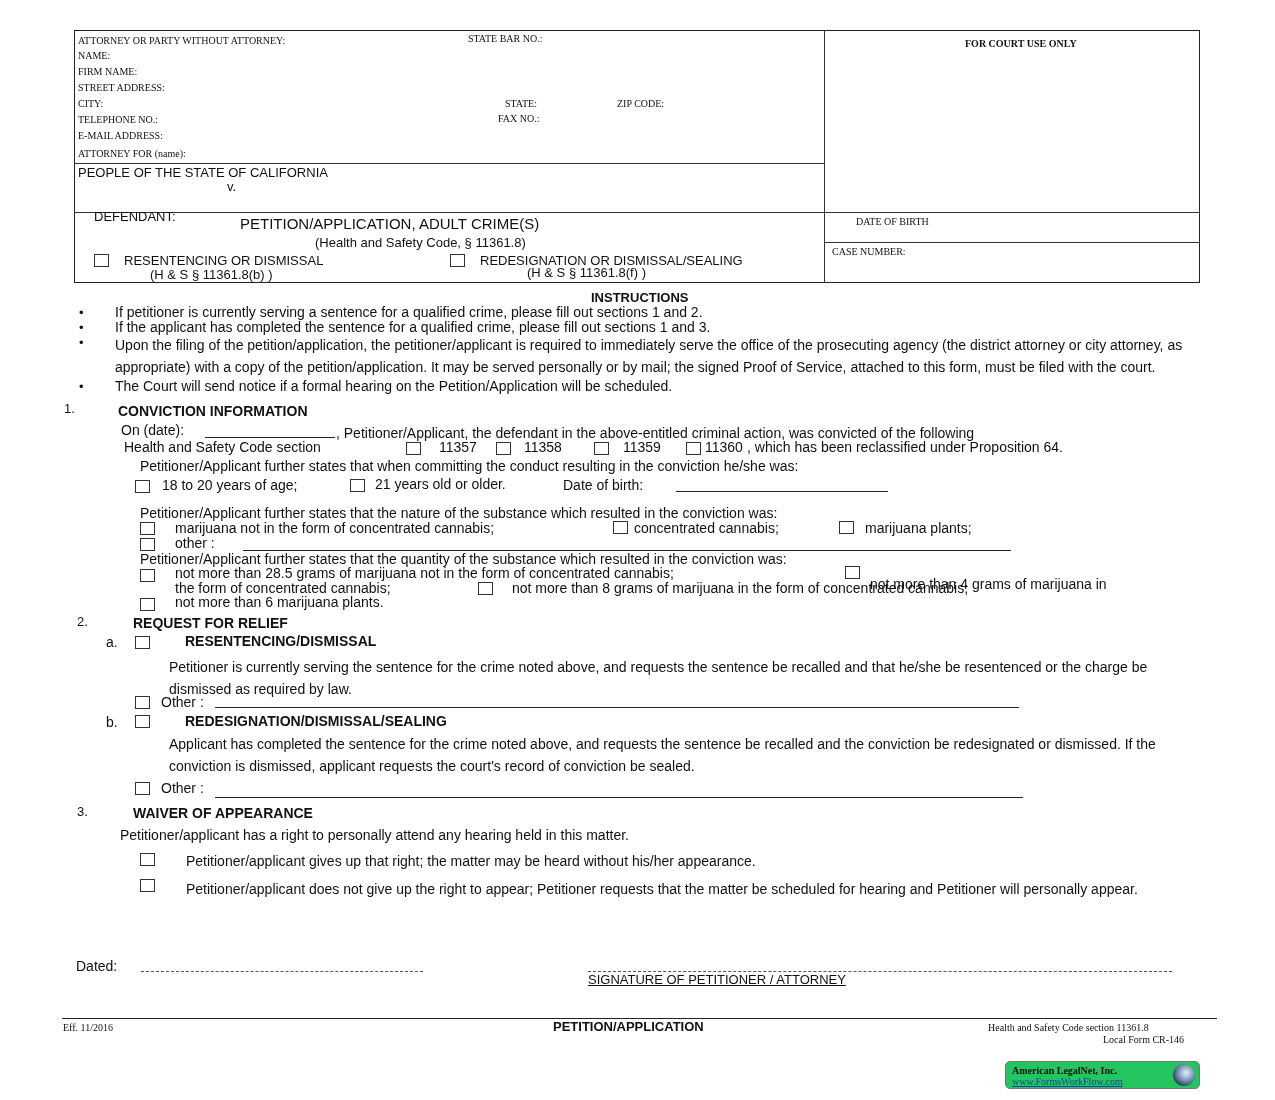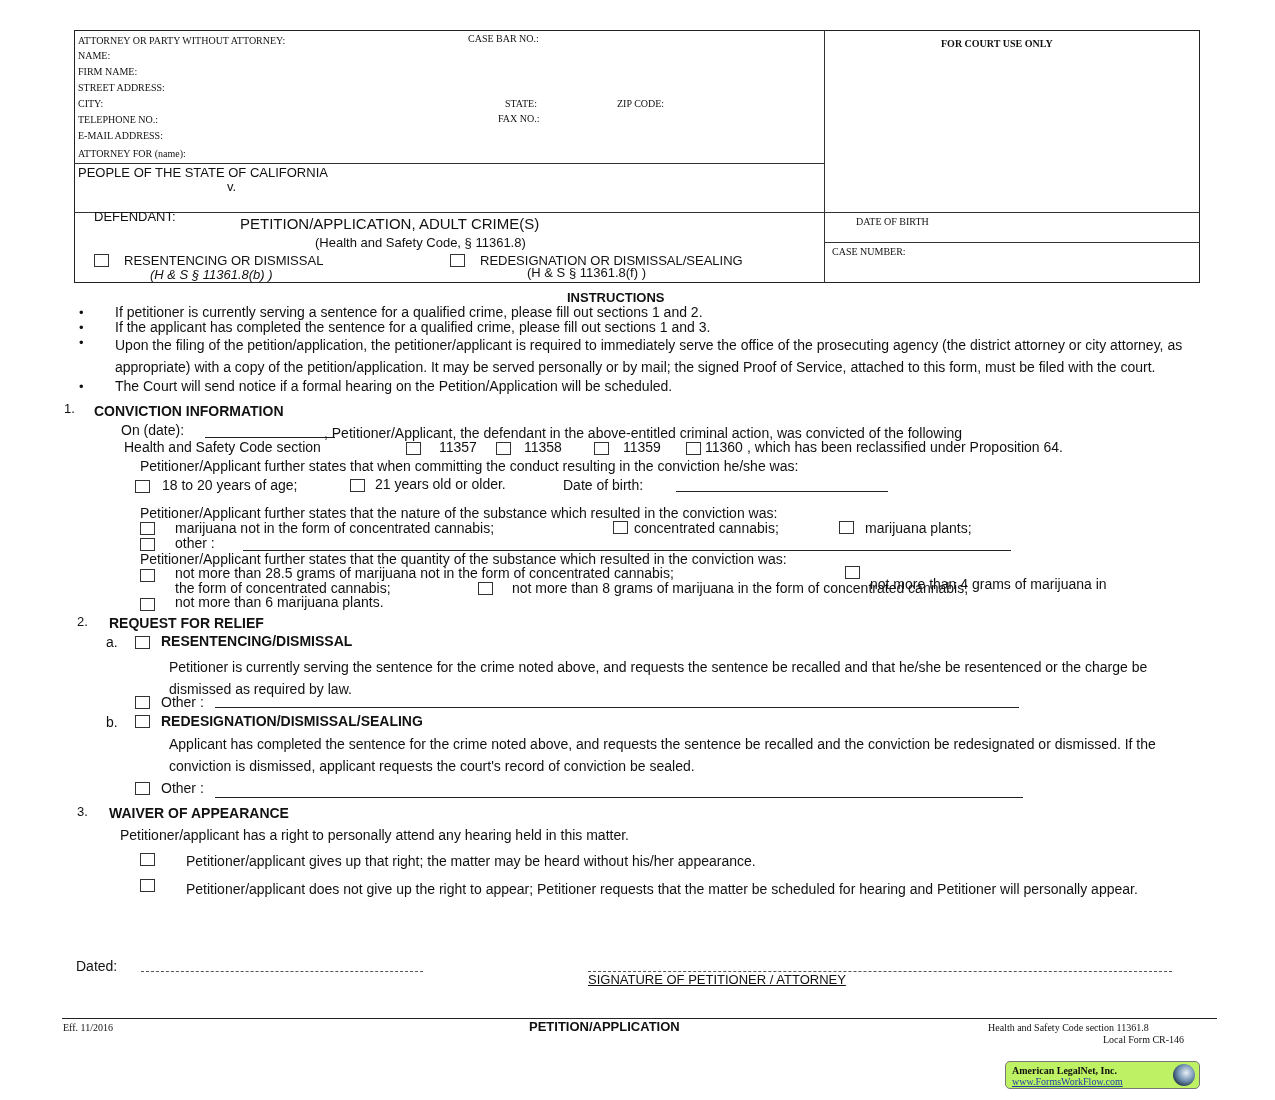--- a/index.html
+++ b/index.html
@@ -3,44 +3,44 @@
 <meta charset="utf-8">
 <style>
   html, body { margin: 0; padding: 0; background: #ffffff; }
   body { width: 1275px; height: 1100px; position: relative; overflow: hidden;
          font-family: "Liberation Sans", sans-serif; color: #111; }
   .abs { position: absolute; white-space: nowrap; }
   .t9 { font-size: 10px; font-family: Liberation Serif, serif; }
   .t13 { font-size: 13px; }
   .t14 { font-size: 14px; }
   .t15 { font-size: 15px; }
-  .b { font-weight: bold; }
+  .b { font-weight: bold; margin-left: 24px; }
   .box { position: absolute; border: 1px solid #222; box-sizing: border-box; }
   .hline { position: absolute; height: 0; border-top: 1px solid #333; }
   .vline { position: absolute; width: 0; border-left: 1px solid #333; }
   .cb { position: absolute; width: 15px; height: 13px; border: 1px solid #333; box-sizing: border-box; background:#fff; cursor: pointer; }
   .uline { position: absolute; height: 0; border-top: 1px solid #222; }
   .dotline { position: absolute; height: 0; border-top: 1px dashed #555; }
   .para { position: absolute; font-size: 14px; line-height: 22px; white-space: normal; }
-  .logo { position: absolute; left: 1005px; top: 1061px; width: 195px; height: 28px; border: 1px solid #777; border-radius: 5px; box-sizing: border-box; background:#bef264; }
+  .logo { position: absolute; left: 1005px; top: 1061px; width: 195px; height: 28px; border: 1px solid #777; border-radius: 5px; box-sizing: border-box; background:#22c55e; }
   .logo .l1 { position:absolute; left:6px; top:3px; font-family: "Liberation Serif", serif; font-size: 10px; font-weight: bold; }
   .logo .l2 { position:absolute; left:6px; top:14px; font-family: "Liberation Serif", serif; font-size: 10px; color:#1a3fa8; text-decoration: underline; }
   .logo .globe { position:absolute; right:4px; top:2px; width:22px; height:22px; border-radius:50%; background: radial-gradient(circle at 60% 40%, #e8f0f8 0%, #6f8fb0 45%, #1d2e44 80%); }
 </style>
 </head>
 <body>
 
 <div class="box" style="left:74px; top:30px; width:1126px; height:253px;"></div>
 <div class="vline" style="left:824px; top:30px; height:253px;"></div>
 <div class="hline" style="left:74px; top:163px; width:750px;"></div>
 <div class="hline" style="left:74px; top:212px; width:1126px;"></div>
 <div class="hline" style="left:824px; top:242px; width:376px;"></div>
 
 <span class="abs t9" style="left:78px; top:35px;">ATTORNEY OR PARTY WITHOUT ATTORNEY:</span>
-<span class="abs t9" style="left:468px; top:33px;">CASE BAR NO.:</span>
+<span class="abs t9" style="left:468px; top:33px;">STATE BAR NO.:</span>
 <span class="abs t9" style="left:78px; top:50px;">NAME:</span>
 <span class="abs t9" style="left:78px; top:66px;">FIRM NAME:</span>
 <span class="abs t9" style="left:78px; top:82px;">STREET ADDRESS:</span>
 <span class="abs t9" style="left:78px; top:98px;">CITY:</span>
 <span class="abs t9" style="left:505px; top:98px;">STATE:</span>
 <span class="abs t9" style="left:617px; top:98px;">ZIP CODE:</span>
 <span class="abs t9" style="left:78px; top:114px;">TELEPHONE NO.:</span>
 <span class="abs t9" style="left:498px; top:113px;">FAX NO.:</span>
 <span class="abs t9" style="left:78px; top:130px;">E-MAIL ADDRESS:</span>
 <span class="abs t9" style="left:78px; top:148px;">ATTORNEY FOR (name):</span>
@@ -51,41 +51,41 @@
 <span class="abs t13" style="left:227px; top:179px;">v.</span>
 <span class="abs t13" style="left:78px; top:209px;margin-left:16px;">DEFENDANT:</span>
 
 <span class="abs t9" style="left:832px; top:216px;padding-left:24px;">DATE OF BIRTH</span>
 <span class="abs t9" style="left:832px; top:246px;">CASE NUMBER:</span>
 
 <span class="abs t15" style="left:240px; top:215px;">PETITION/APPLICATION, ADULT CRIME(S)</span>
 <span class="abs t13" style="left:315px; top:235px;">(Health and Safety Code, § 11361.8)</span>
 <div class="cb" style="left:94px; top:254px;"></div>
 <span class="abs t13" style="left:124px; top:253px;">RESENTENCING OR DISMISSAL</span>
-<span class="abs t13" style="left:150px; top:267px;font-style:italic;">(H &amp; S § 11361.8(b) )</span>
+<span class="abs t13" style="left:150px; top:267px;">(H &amp; S § 11361.8(b) )</span>
 <div class="cb" style="left:450px; top:254px;"></div>
 <span class="abs t13" style="left:480px; top:253px;">REDESIGNATION OR DISMISSAL/SEALING</span>
 <span class="abs t13" style="left:527px; top:265px;">(H &amp; S § 11361.8(f) )</span>
 
 <span class="abs t13 b" style="left:567px; top:290px;">INSTRUCTIONS</span>
 <span class="abs t13" style="left:79px; top:305px;">•</span>
 <span class="abs t14" style="left:115px; top:304px;">If petitioner is currently serving a sentence for a qualified crime, please fill out sections 1 and 2.</span>
 <span class="abs t13" style="left:79px; top:320px;">•</span>
 <span class="abs t14" style="left:115px; top:319px;">If the applicant has completed the sentence for a qualified crime, please fill out sections 1 and 3.</span>
 <span class="abs t13" style="left:79px; top:335px;">•</span>
 <div class="para" style="left:115px; top:334px; width:1100px;">Upon the filing of the petition/application, the petitioner/applicant is required to immediately serve the office of the prosecuting agency (the district attorney or city attorney, as appropriate) with a copy of the petition/application. It may be served personally or by mail; the signed Proof of Service, attached to this form, must be filed with the court.</div>
 <span class="abs t13" style="left:79px; top:379px;">•</span>
 <span class="abs t14" style="left:115px; top:378px;">The Court will send notice if a formal hearing on the Petition/Application will be scheduled.</span>
 
 <span class="abs t13" style="left:64px; top:401px;">1.</span>
 <span class="abs t14 b" style="left:94px; top:403px;">CONVICTION INFORMATION</span>
 
 <span class="abs t14" style="left:121px; top:422px;">On (date):</span>
 <div class="uline" style="left:205px; top:437px; width:130px;"></div>
-<span class="abs t14" style="left:324px; top:425px;">, Petitioner/Applicant, the defendant in the above-entitled criminal action, was convicted of the following</span>
+<span class="abs t14" style="left:336px; top:425px;">, Petitioner/Applicant, the defendant in the above-entitled criminal action, was convicted of the following</span>
 
 <span class="abs t14" style="left:124px; top:439px;">Health and Safety Code section</span>
 <div class="cb" style="left:406px; top:442px;"></div>
 <span class="abs t14" style="left:439px; top:439px;">11357</span>
 <div class="cb" style="left:496px; top:442px;"></div>
 <span class="abs t14" style="left:524px; top:439px;">11358</span>
 <div class="cb" style="left:594px; top:442px;"></div>
 <span class="abs t14" style="left:623px; top:439px;">11359</span>
 <div class="cb" style="left:686px; top:442px;"></div>
 <span class="abs t14" style="left:705px; top:439px;">11360</span>

